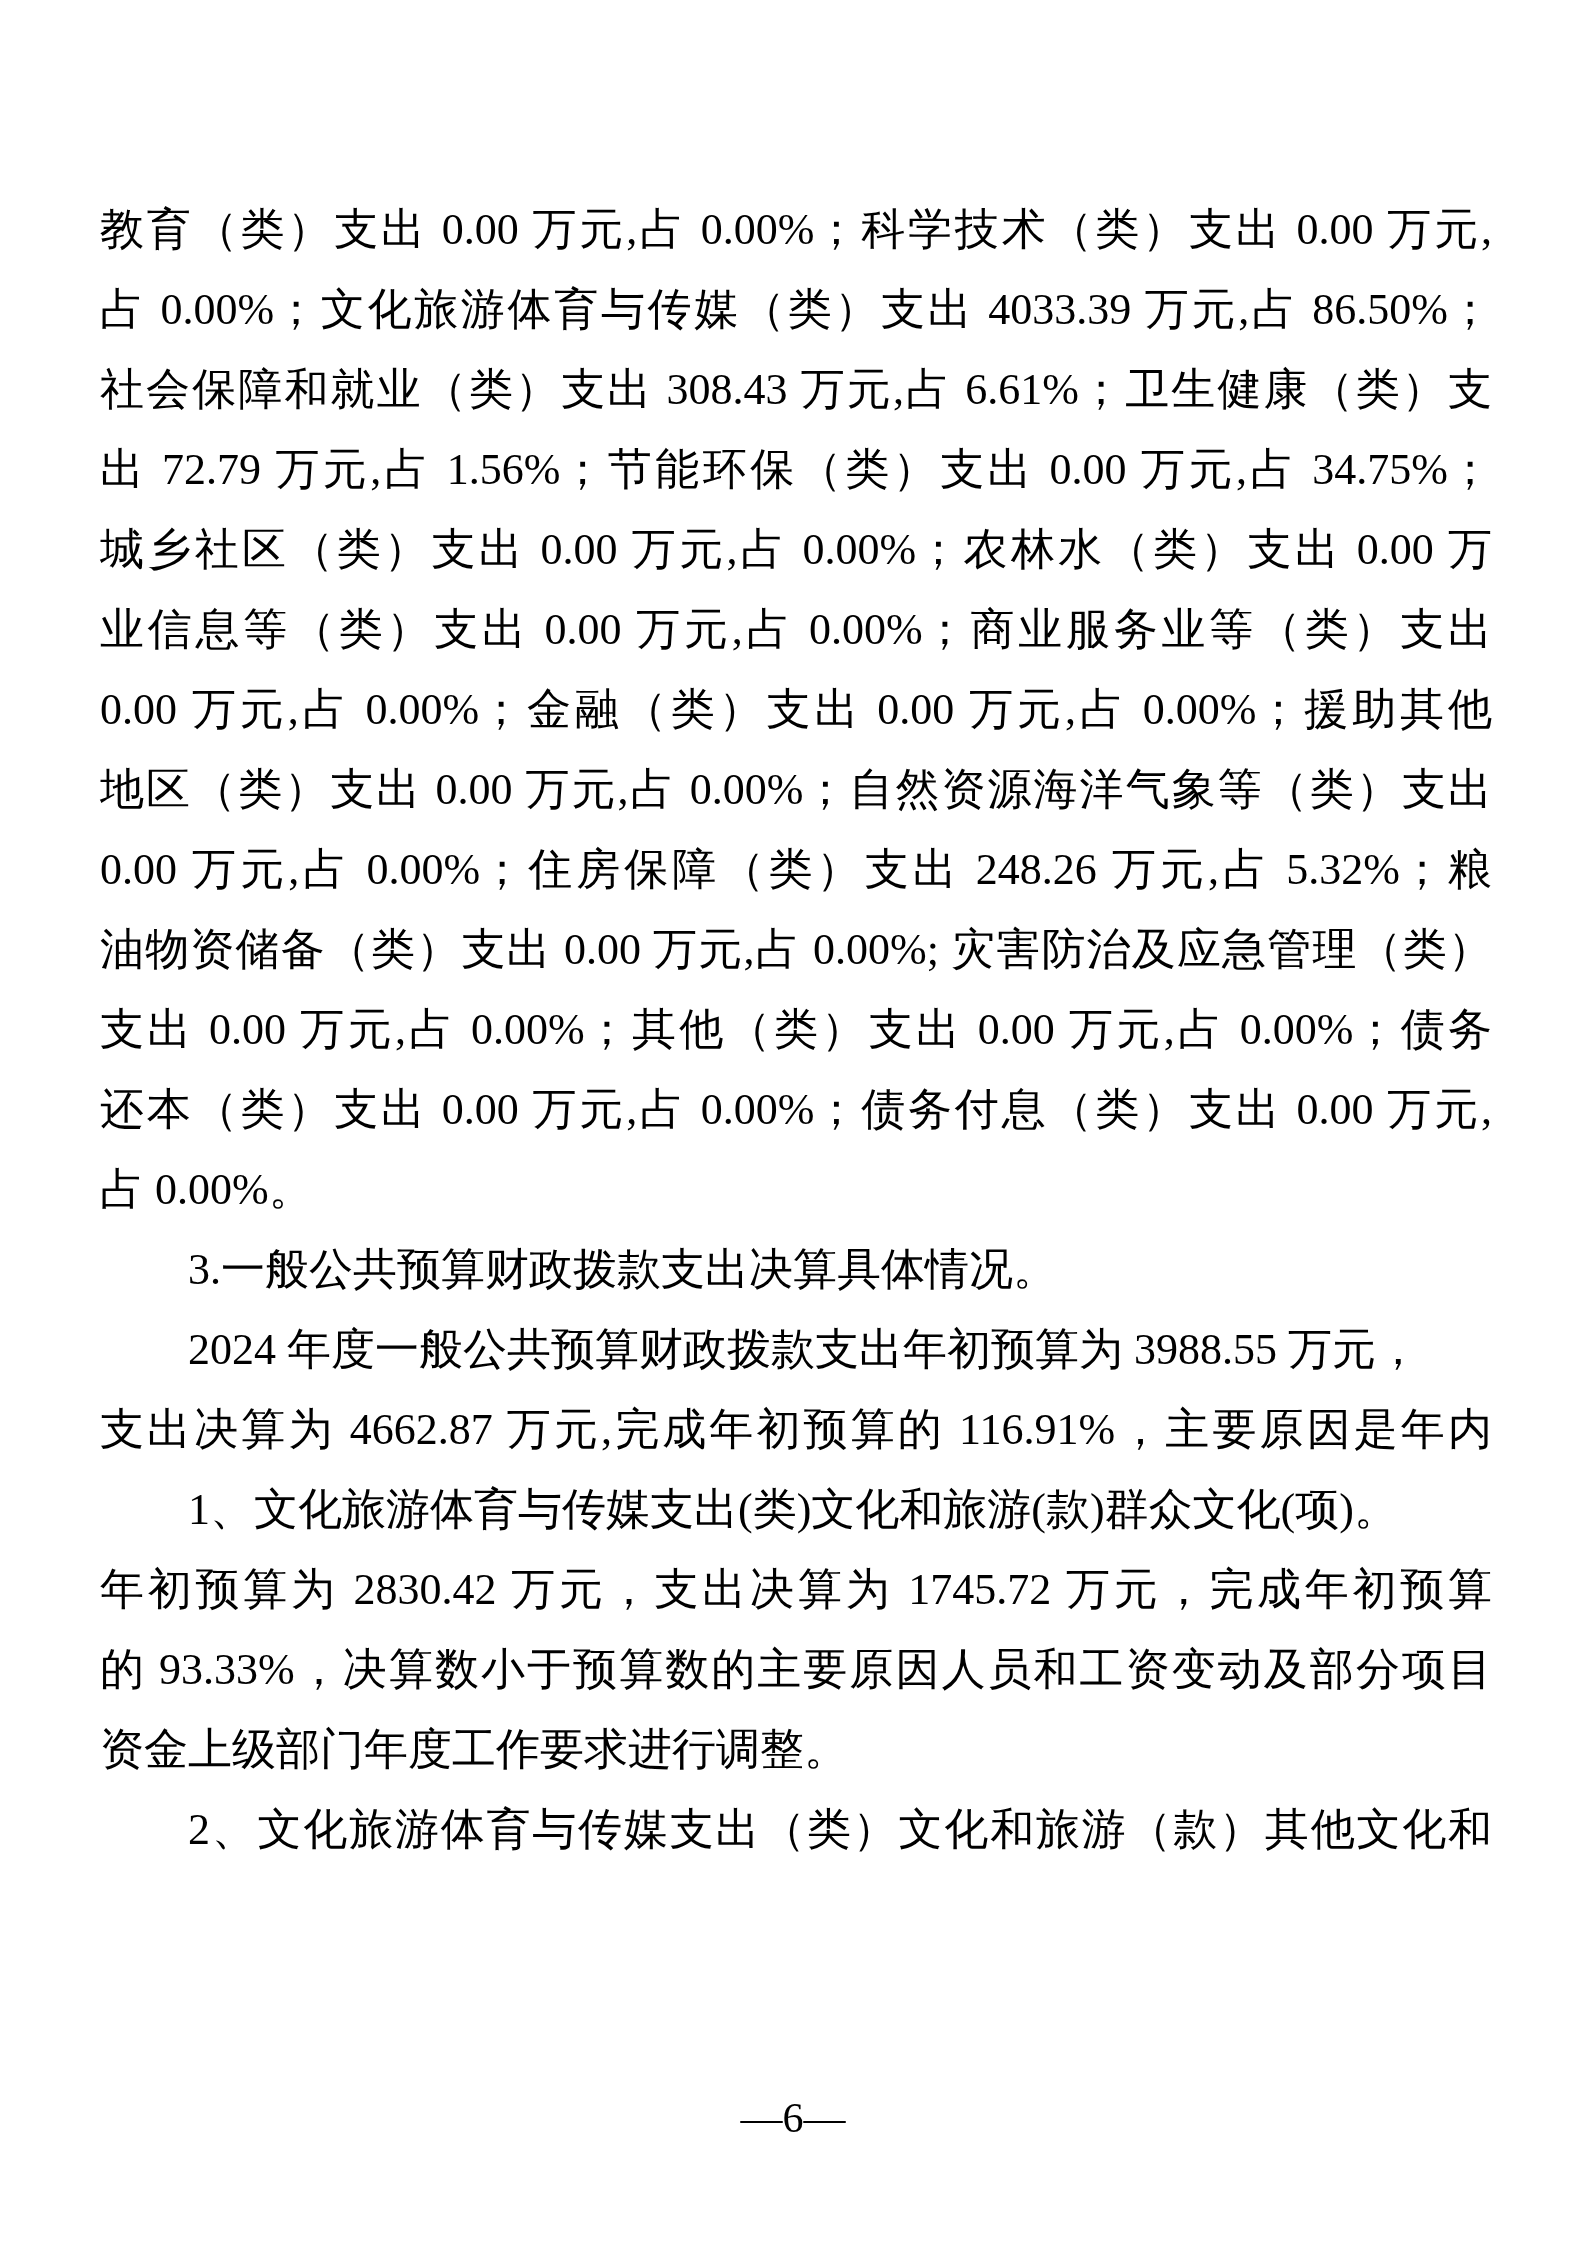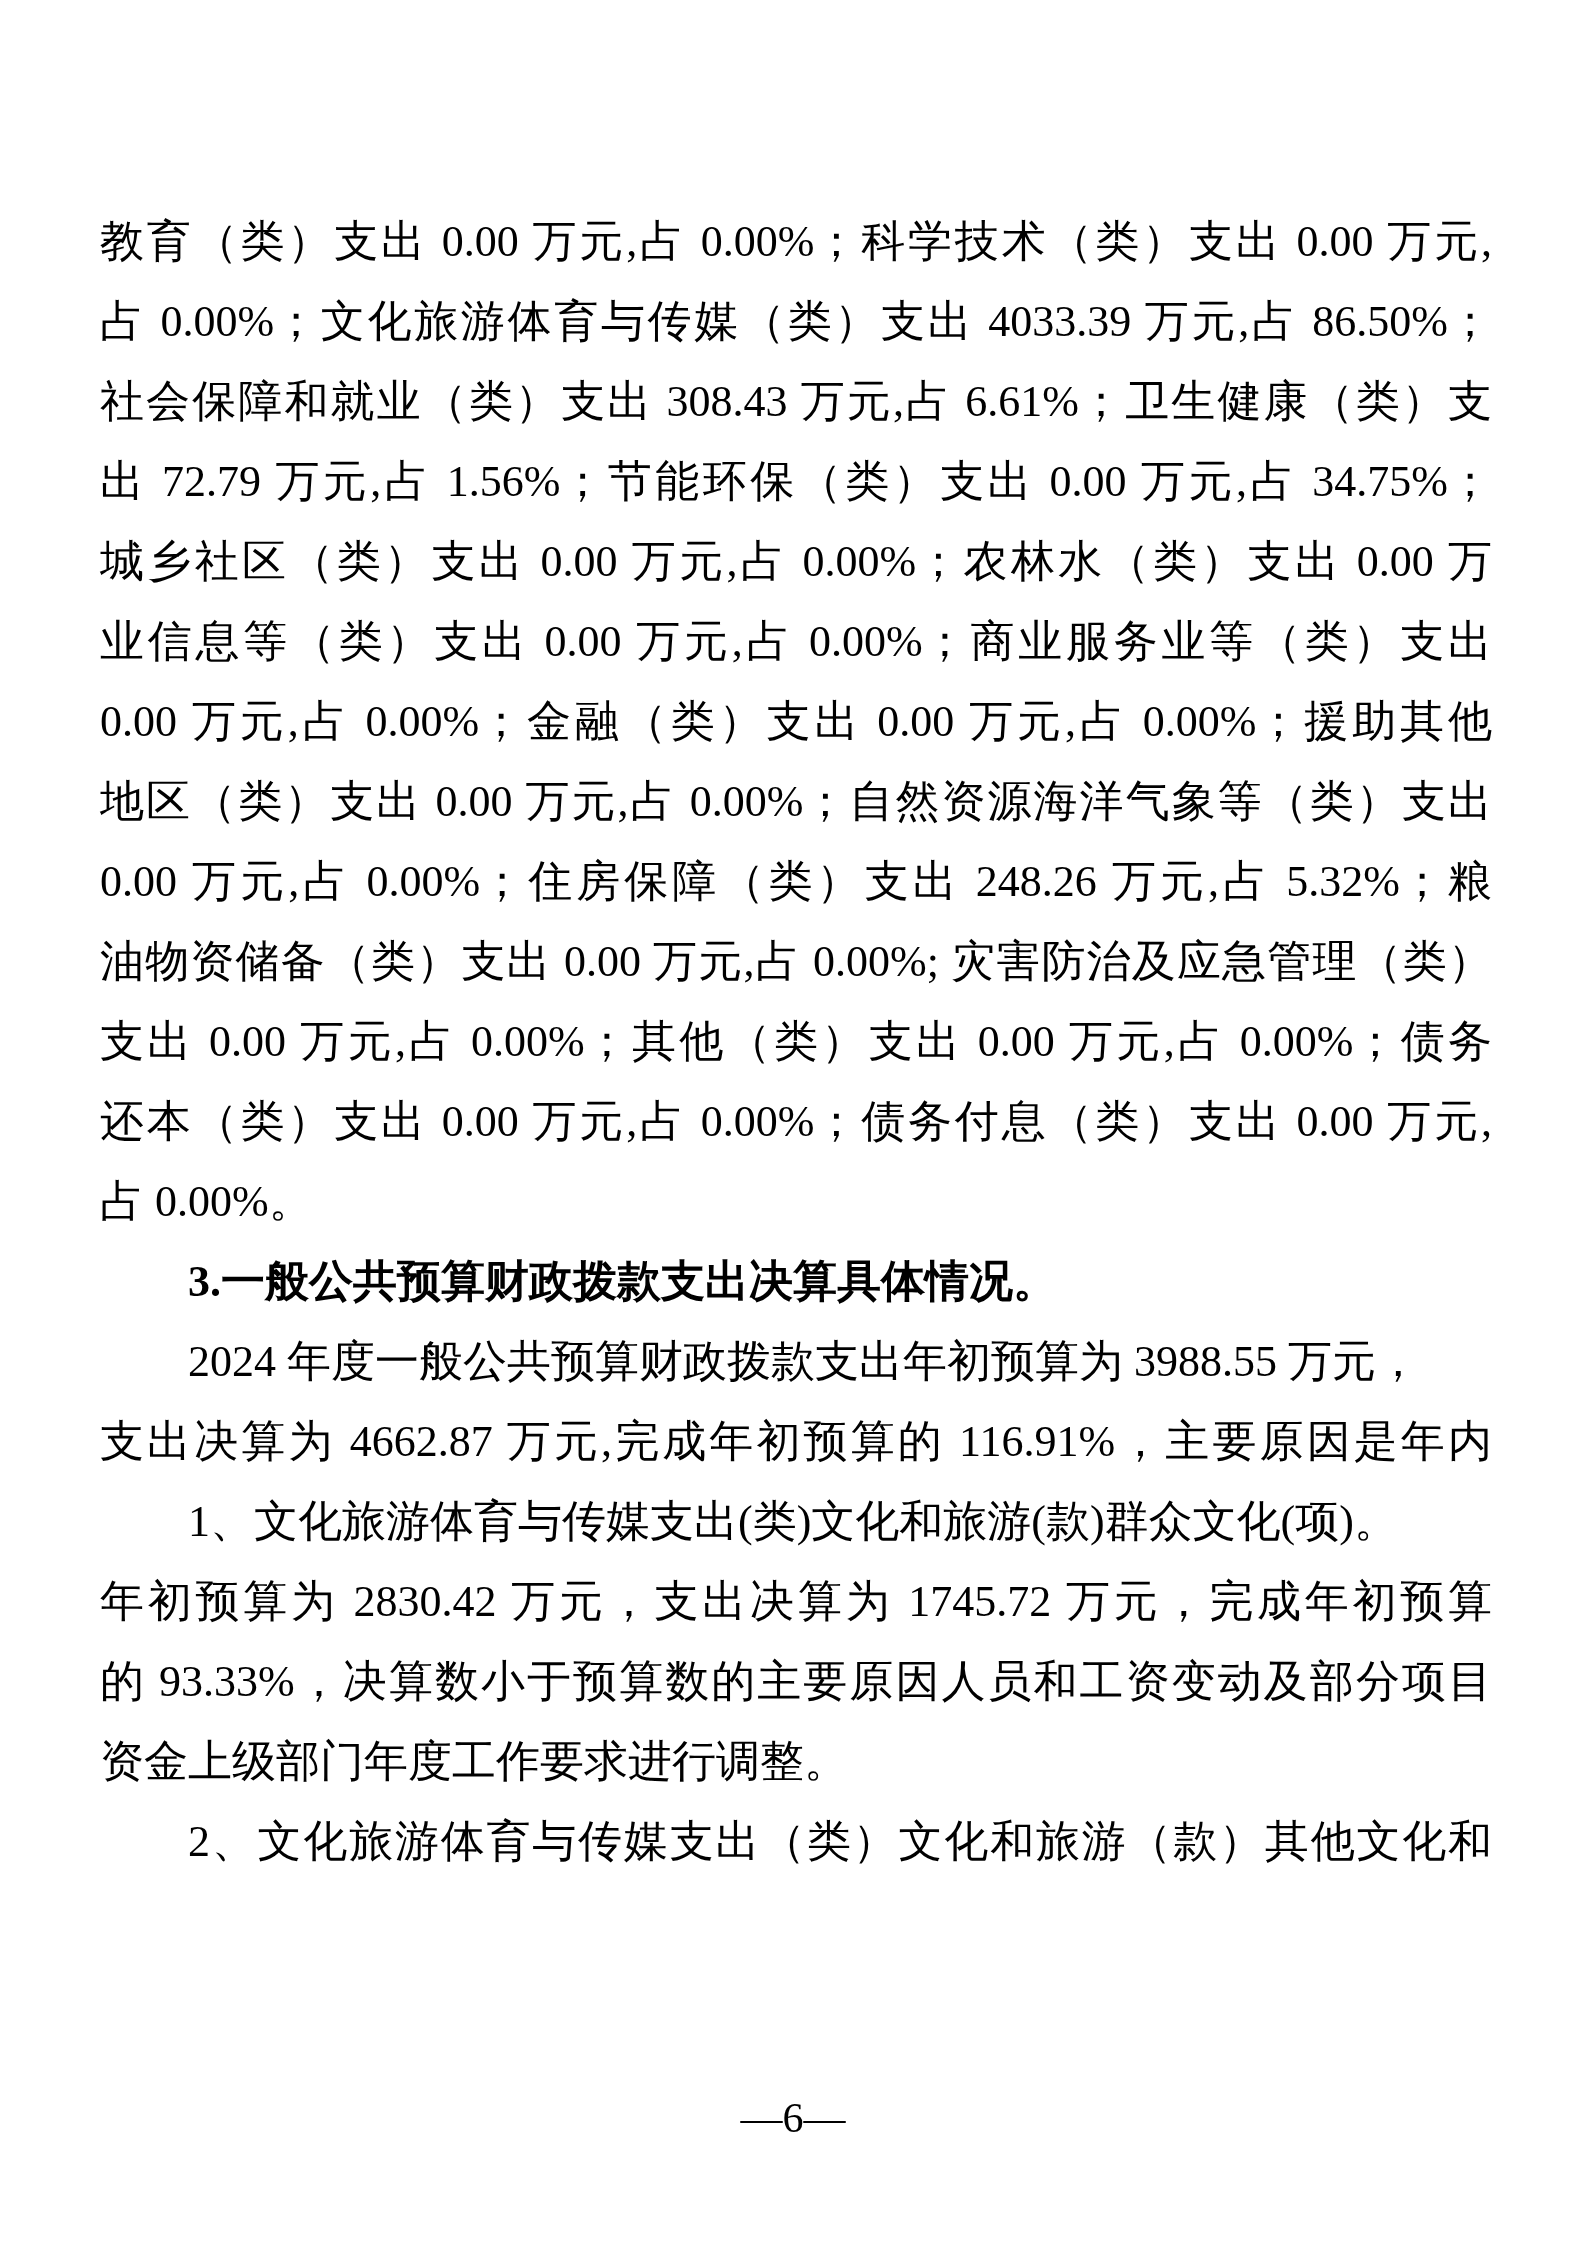--- a/index.html
+++ b/index.html
@@ -13,39 +13,39 @@
     color: #000000;
   }
   .page {
     position: absolute;
     inset: 0;
     background: #ffffff;
   }
   .text-block {
     position: absolute;
     left: 100px;
-    top: 202px;
+    top: 190px;
     width: 1392px;
     font-size: 44px;
     line-height: 80px;
   }
   .line {
     height: 80px;
     text-align: justify;
     text-align-last: justify;
   }
   .line.ragged {
     text-align: right;
     text-align-last: left;
   }
   .line.indent {
     text-indent: 88px;
   }
   .line.bold {
-    font-weight: bold;
+    font-weight: normal;
   }
   .footer {
     position: absolute;
     left: 0;
     top: 2086px;
     width: 100%;
     text-align: center;
     font-size: 42px;
     line-height: 64px;
     color: #000000;

